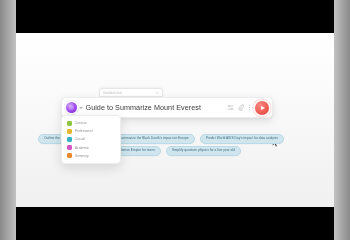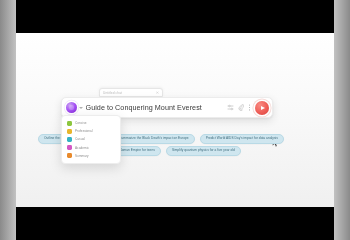--- a/index.html
+++ b/index.html
@@ -204,21 +204,21 @@
         <span class="mt-x">✕</span>
       </div>
 
       <div id="input-bar">
 
         <span class="avatar-chip">
           <span class="avatar"></span>
           <span class="chip-caret"></span>
         </span>
 
-        <span id="prompt-text" title="Ask anything">Guide to Conquering Mount Everest</span>
+        <span id="prompt-text" title="Ask anything">Guide to Summarize Mount Everest</span>
 
         <span class="bar-icons">
           <span>
             <svg width="7" height="7" viewBox="0 0 14 14">
               <g stroke="#b6b6b6" stroke-width="1.3" stroke-linecap="round">
                 <line x1="2" y1="4" x2="12" y2="4"></line>
                 <line x1="2" y1="10" x2="12" y2="10"></line>
               </g>
               <circle cx="5" cy="4" r="1.6" fill="#fff" stroke="#b6b6b6" stroke-width="1.1"></circle>
               <circle cx="9.5" cy="10" r="1.6" fill="#fff" stroke="#b6b6b6" stroke-width="1.1"></circle>

